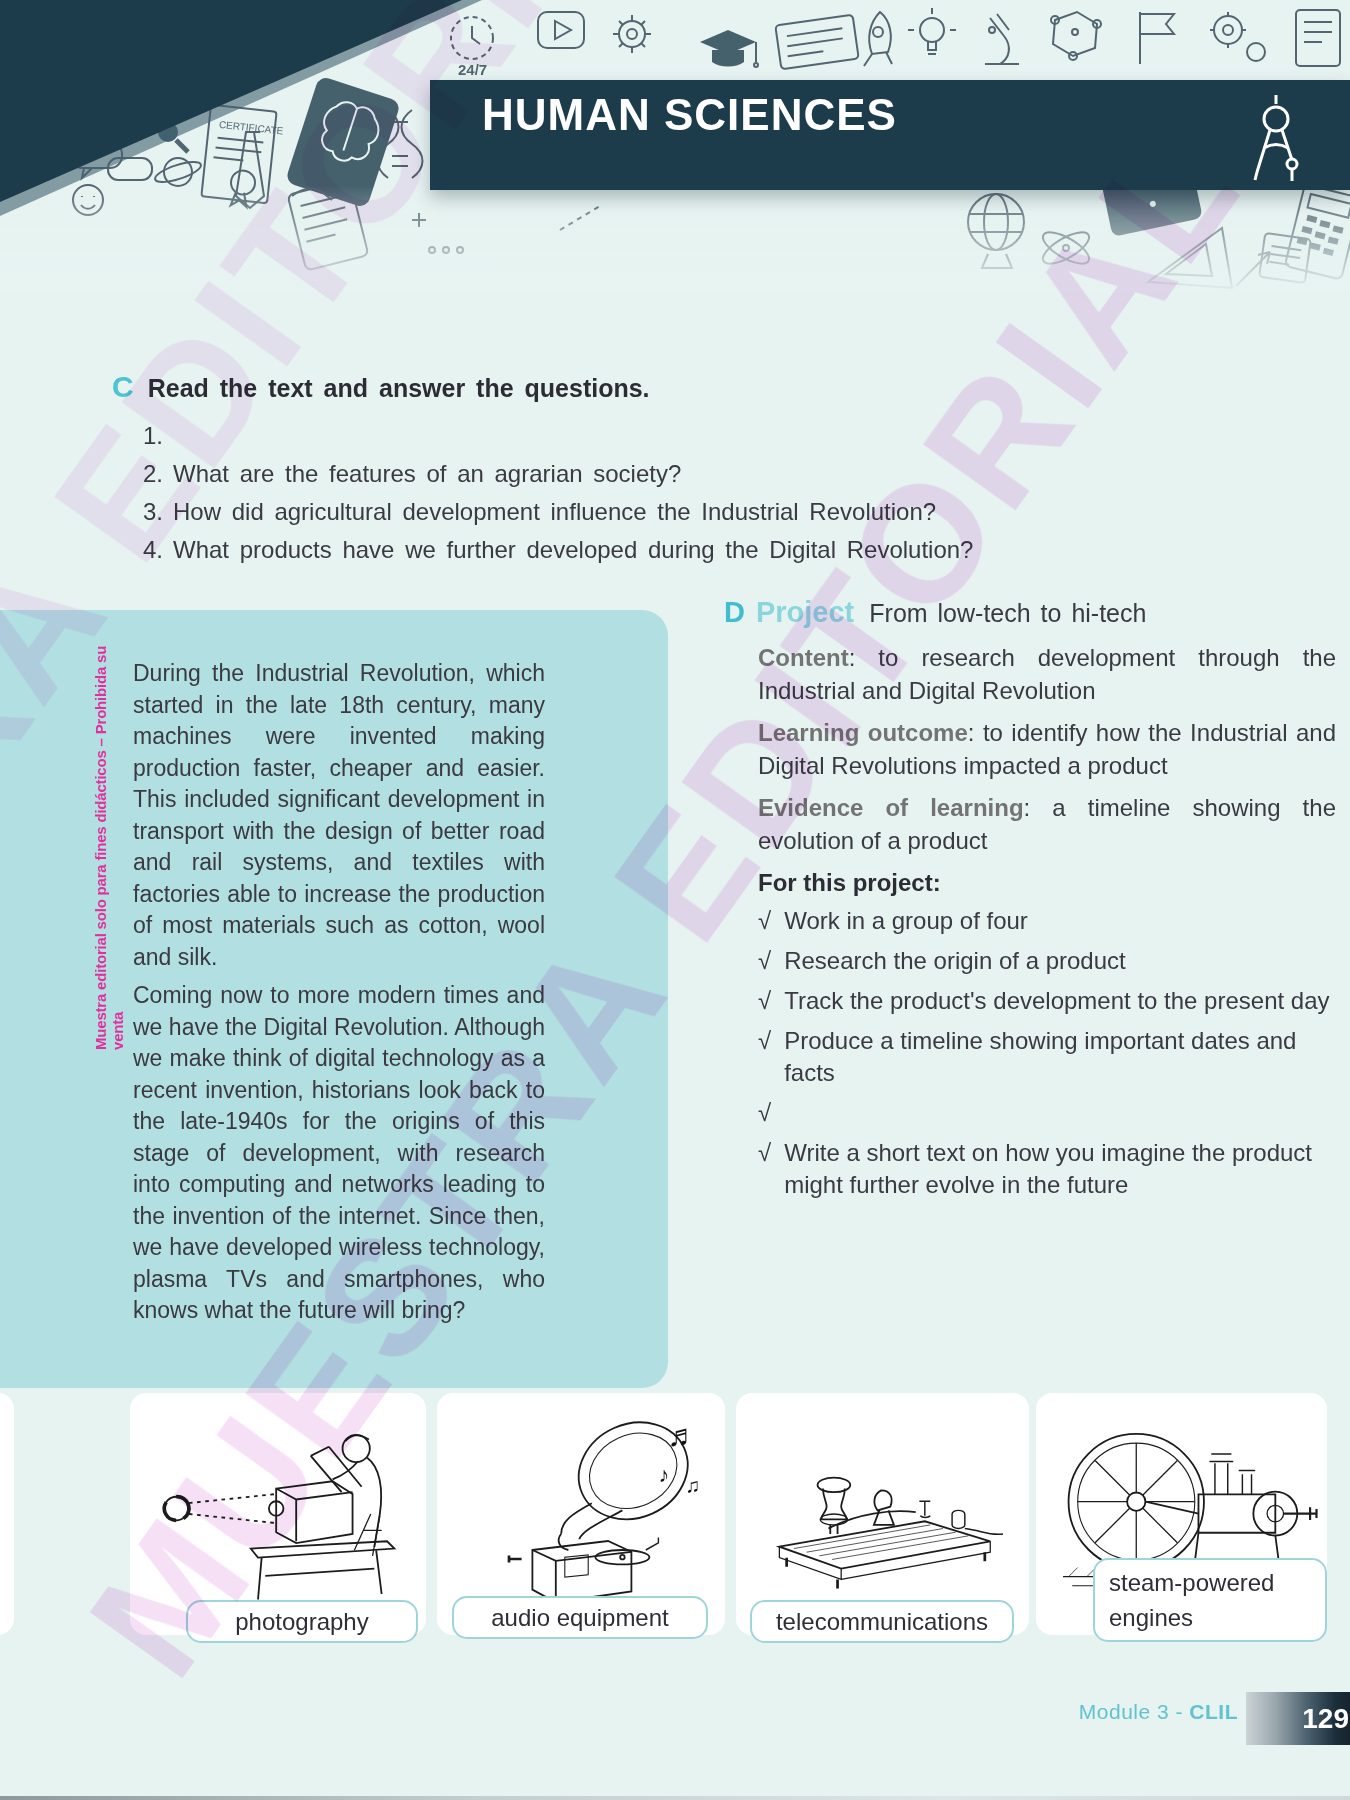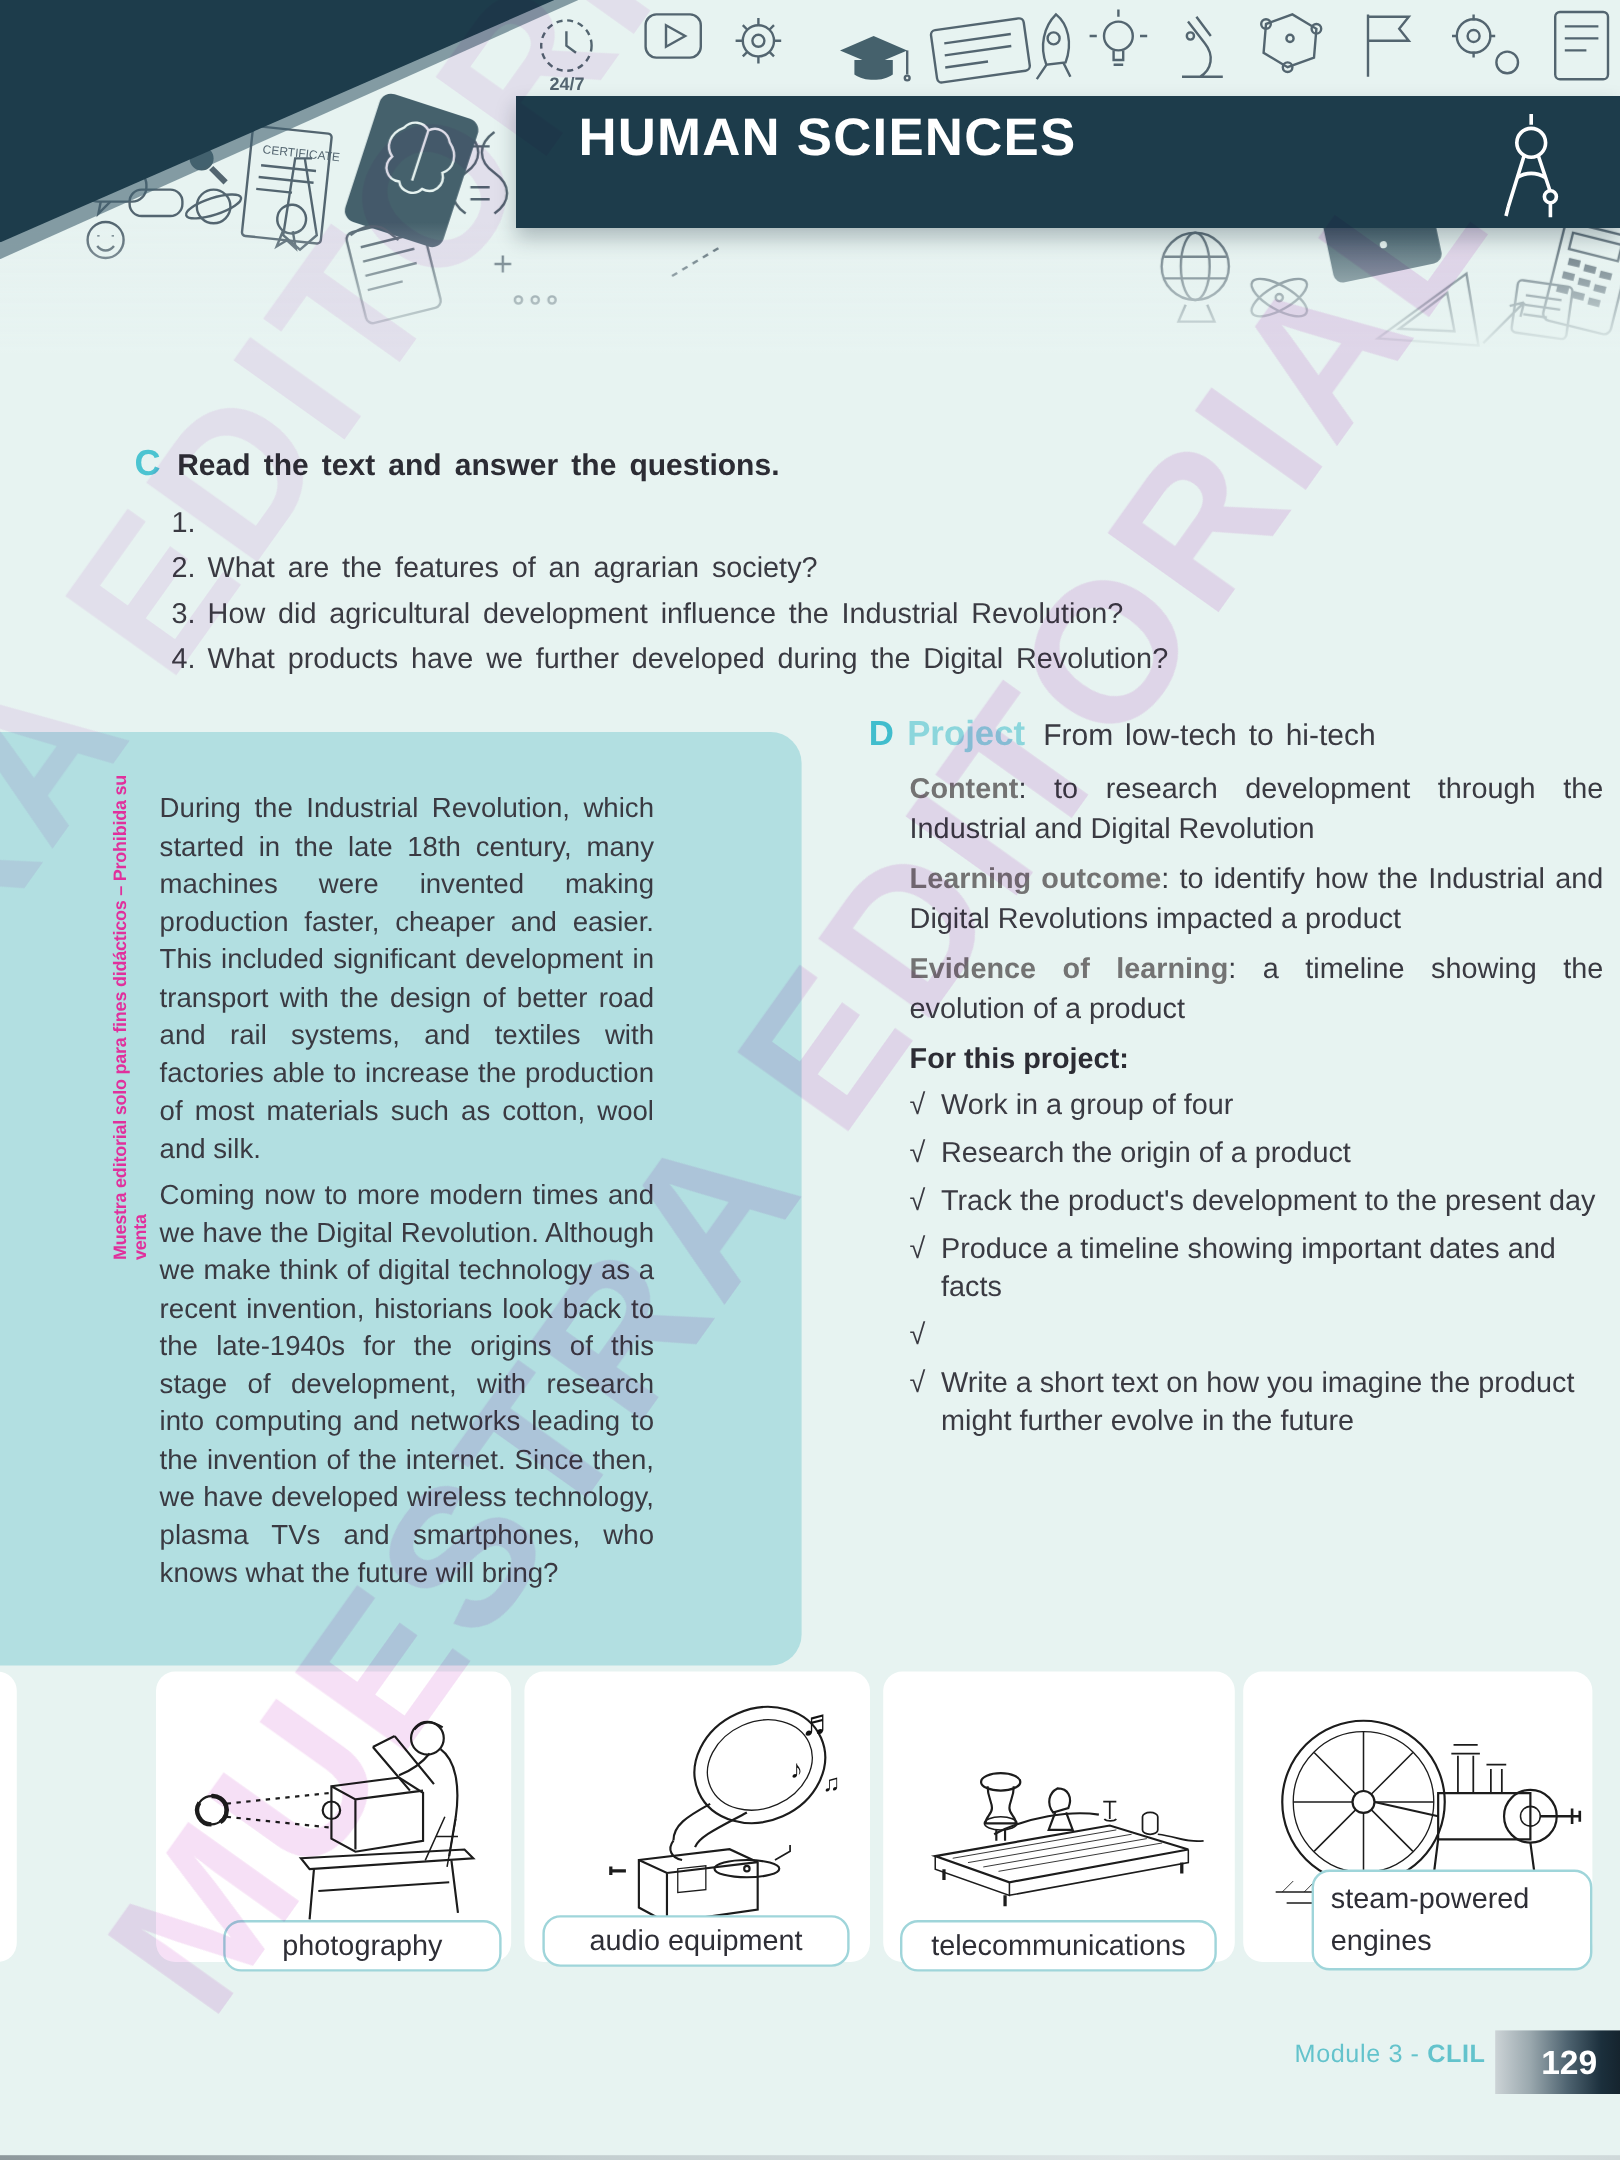--- a/index.html
+++ b/index.html
@@ -76,21 +76,21 @@
   .pill.p3 { left:750px; top:207px; width:264px; height:43px; }
   .pill.p4 { left:1093px; top:165px; width:234px; height:84px;
     justify-content:flex-start; padding-left:14px; text-align:left; line-height:35px; }
   
   .footer-module { position:absolute; left:0; top:1700px; width:1198px; text-align:right;
     font-size:21px; color:#63c3cc; z-index:6; letter-spacing:.5px;margin-left:40px; }
   .footer-module b { font-weight:bold; }
   .page-num { position:absolute; left:1246px; top:1692px; width:104px; height:53px;
     background:linear-gradient(90deg,#ccd3d6 0%,#9aa8ae 28%,#4e6370 58%,#1b2f3c 85%,#15242e 100%);
     color:#fff; font-size:28px; font-weight:bold; display:flex; align-items:center;
-    justify-content:flex-end; padding-right:19px; box-sizing:border-box; z-index:6; }
+    justify-content:flex-end; padding-right:1px; box-sizing:border-box; z-index:6; }
   .bottom-edge { position:absolute; left:0; bottom:0; width:1350px; height:4px;
     background:linear-gradient(90deg,#8d989c 0%,#c2cdcf 35%,#dde5e6 70%,#cfd9da 100%); z-index:8; }
   .doodle-stroke { stroke:#2f4250; fill:none; stroke-width:2; }
   .engrave { stroke:#1c1c1c; fill:none; stroke-width:2; }
 </style>
 </head>
 <body>
 
 <div class="page">
 

